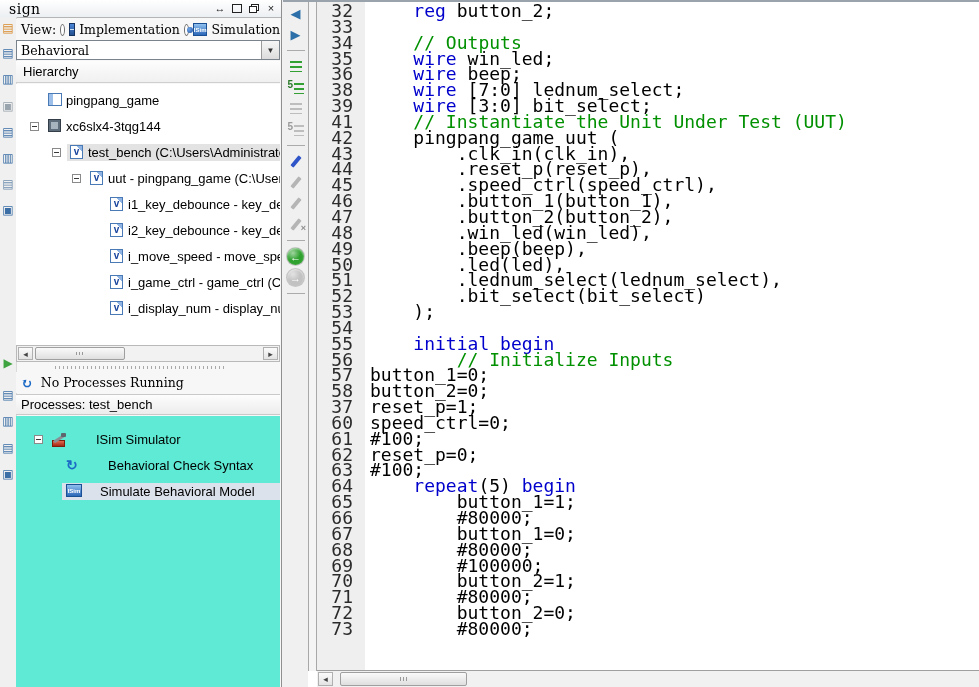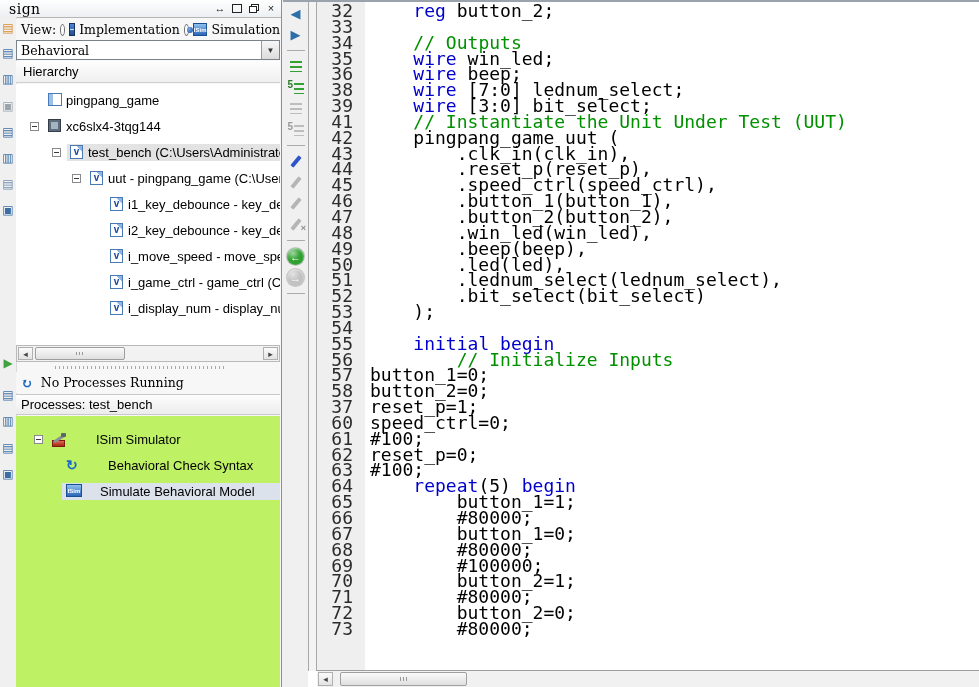--- a/index.html
+++ b/index.html
@@ -76,21 +76,21 @@
   #panel-splitter::after{content:"";width:170px;height:3px;
         background:repeating-linear-gradient(90deg,#a8a8a8 0 1px,transparent 1px 4px);}
 
   #status-row{position:absolute;left:16px;top:372px;right:1px;height:21px;display:flex;align-items:center;
               gap:8px;padding-left:5px;font-size:12.5px;background:#f7f7f7;}
   .refresh-glyph{color:#1b6ac6;font-weight:bold;font-size:14px;line-height:1;}
 
   #proc-header{position:absolute;left:16px;top:394px;right:1px;height:21px;background:linear-gradient(#fdfdfd,#ececec);
                border-top:1px solid #c9c9c9;border-bottom:1px solid #c9c9c9;display:flex;align-items:center;
                padding-left:5px;box-sizing:border-box;font-size:13px;}
-  #proc-tree{position:absolute;left:16px;top:416px;right:1px;bottom:0;background:#bef264;padding-top:7px;}
+  #proc-tree{position:absolute;left:16px;top:416px;right:1px;bottom:0;background:#5eead4;padding-top:7px;}
   .isim-sim-icon{position:absolute;width:18px;height:15px;}
   .isim-sim-icon .tbox{position:absolute;left:2px;bottom:0;width:13px;height:7px;background:linear-gradient(#e06a50,#a52714);border:1px solid #7c1d0e;box-sizing:border-box;}
   .isim-sim-icon .hammer{position:absolute;left:3px;top:5px;width:13px;height:3px;background:#8a8f96;transform:rotate(-32deg);border-radius:1px;}
   .isim-sim-icon .head{position:absolute;left:11px;top:1px;width:5px;height:4px;background:#5f656d;border-radius:1px;}
 
   
   #top-edge{position:absolute;left:283px;right:0;top:0;height:2px;background:#9aa2ab;}
   #mid-toolbar{position:absolute;left:283px;top:2px;width:25px;bottom:0;background:#f0f0f0;
                display:flex;flex-direction:column;align-items:center;padding-top:3px;box-sizing:border-box;}
   .tb-btn{width:21px;height:17px;display:flex;align-items:center;justify-content:center;margin-bottom:4px;position:relative;}

